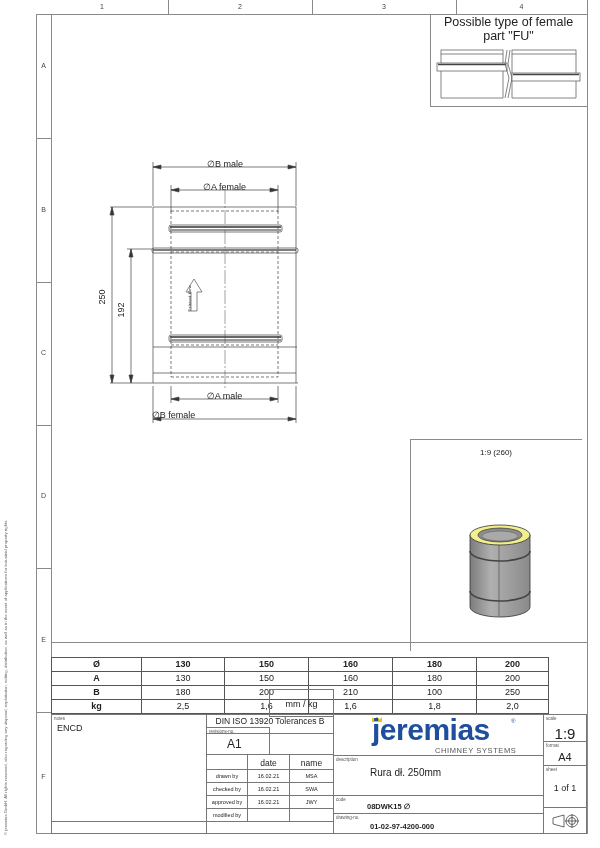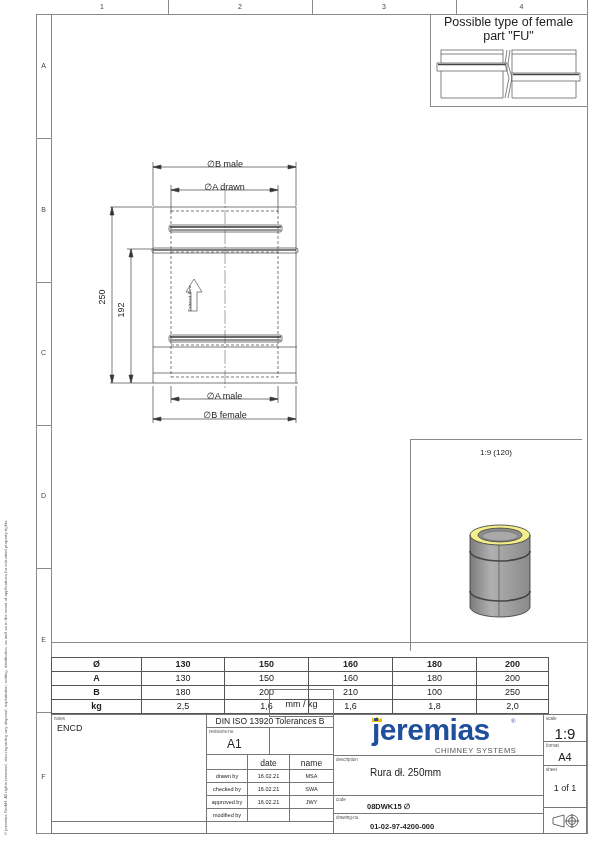--- a/index.html
+++ b/index.html
@@ -137,32 +137,32 @@
       <path d="M71 249 l8 -2 v4 z M178 249 l-8 -2 v4 z" fill="#333"></path>
       <line x1="53" y1="236" x2="53" y2="273"></line>
       <line x1="196" y1="236" x2="196" y2="273"></line>
       <line x1="53" y1="269" x2="196" y2="269"></line>
       <path d="M53 269 l8 -2 v4 z M196 269 l-8 -2 v4 z" fill="#333"></path>
 
       <path d="M94 129 L86 142 H91 V161 H97 V142 H102 Z" stroke="#555"></path>
     </g>
   </svg>
   <div class="txt" style="left:152px;top:159px;width:146px;text-align:center;font-size:9px;">∅B male</div>
-  <div class="txt" style="left:171px;top:182px;width:107px;text-align:center;font-size:9px;">∅A drawn</div>
+  <div class="txt" style="left:171px;top:182px;width:107px;text-align:center;font-size:9px;">∅A female</div>
   <div class="txt" style="left:171px;top:391px;width:107px;text-align:center;font-size:9px;">∅A male</div>
-  <div class="txt" style="left:152px;top:410px;width:146px;text-align:center;font-size:9px;">∅B female</div>
+  <div class="txt" style="left:152px;top:410px;width:146px;text-align:left;font-size:9px;">∅B female</div>
   <div class="txt" style="left:94px;top:292px;transform:rotate(-90deg);font-size:9px;">250</div>
   <div class="txt" style="left:113px;top:305px;transform:rotate(-90deg);font-size:9px;">192</div>
   <div class="txt" style="left:176px;top:296px;transform:rotate(-90deg);font-size:5px;font-family:'Liberation Serif',serif;">Exhaust flow</div>
 </div>
 
 <div>
   <div class="ln" style="left:410px;top:439px;width:1px;height:212px;"></div>
   <div class="ln" style="left:410px;top:439px;width:172px;height:1px;"></div>
-  <div class="txt" style="left:410px;top:448px;width:172px;text-align:center;font-size:8px;">1:9 (120)</div>
+  <div class="txt" style="left:410px;top:448px;width:172px;text-align:center;font-size:8px;">1:9 (260)</div>
   <svg class="abs" style="left:465px;top:515px;" width="70" height="110">
     <defs>
       <linearGradient id="bodyg" x1="0" x2="1">
         <stop offset="0" stop-color="#7c7c7c"></stop>
         <stop offset="0.35" stop-color="#b0b0b0"></stop>
         <stop offset="1" stop-color="#8a8a8a"></stop>
       </linearGradient>
     </defs>
     <path d="M5 20 V92 A30 10 0 0 0 65 92 V20 Z" fill="url(#bodyg)" stroke="#333" stroke-width="0.8"></path>
     <path d="M5 36 A30 10 0 0 0 65 36" fill="none" stroke="#444" stroke-width="1.6"></path>
@@ -213,21 +213,21 @@
   </table>
 
 <div>
 
   <div class="tb-cell" style="left:51px;top:714px;width:156px;height:108px;">
     <span class="small-lbl">notes</span>
     <span class="txt" style="left:5px;top:8px;font-size:9px;">ENCD</span>
   </div>
   <div class="tb-cell" style="left:51px;top:821px;width:156px;height:13px;"></div>
 
-  <div class="tb-cell" style="left:206px;top:714px;width:128px;height:14px;">
+  <div class="tb-cell" style="left:206px;top:714px;width:128px;height:20px;">
     <span class="tb-txt" style="left:0;top:1px;width:126px;font-size:8.5px;">DIN ISO 13920 Tolerances B</span>
   </div>
   <div class="tb-cell" style="left:206px;top:727px;width:64px;height:28px;">
     <span class="small-lbl">revisions-no.</span>
     <span class="txt" style="left:20px;top:9px;font-size:12px;">A1</span>
   </div>
   <div class="tb-cell" style="left:269px;top:689px;width:65px;height:28px;">
     <span class="tb-txt" style="left:0;top:9px;width:63px;font-size:9px;">mm / kg</span>
   </div>
 

